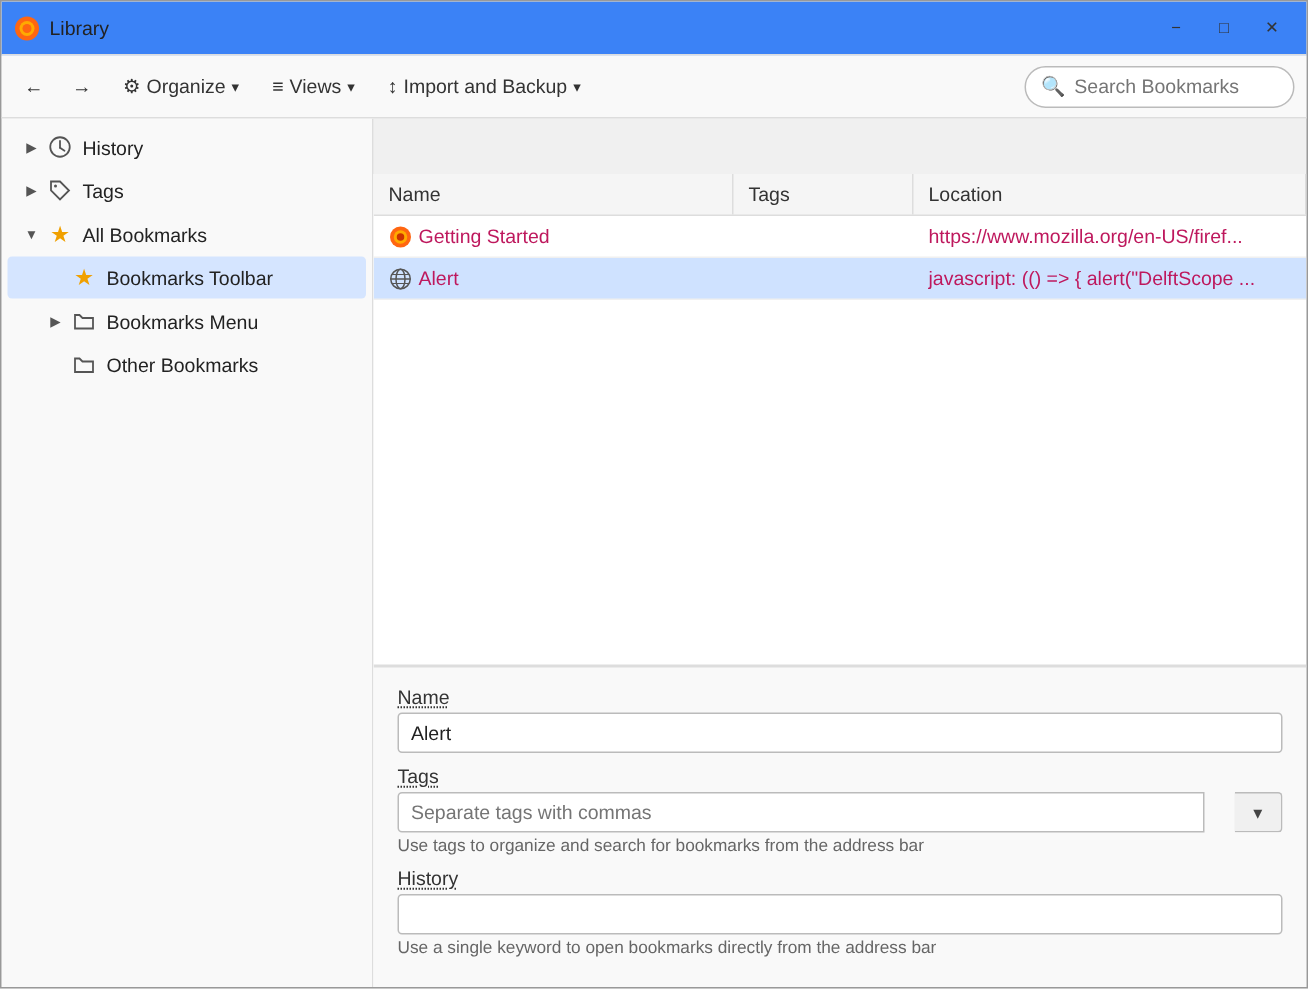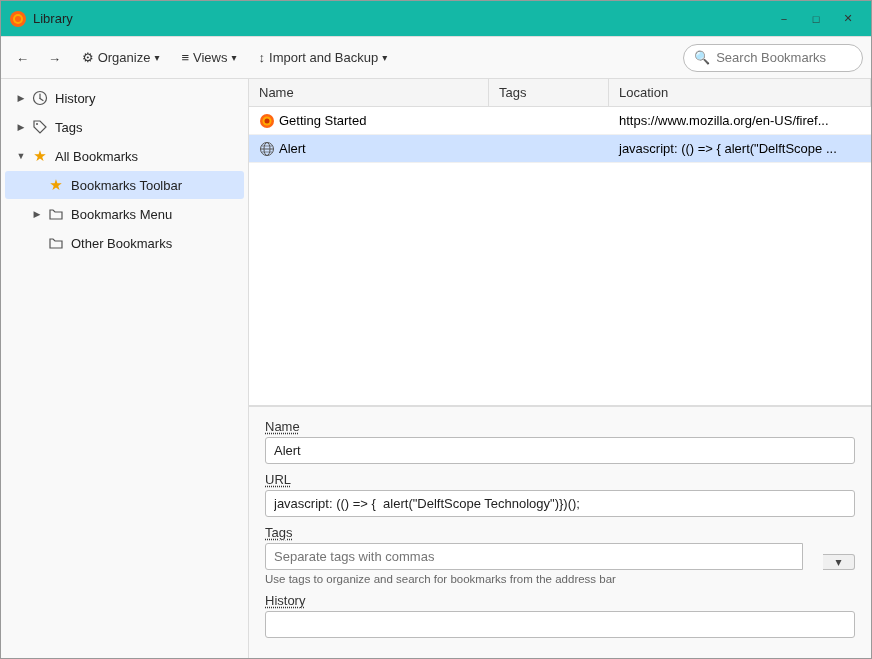--- a/index.html
+++ b/index.html
@@ -10,21 +10,21 @@
       width: 872px;
       height: 659px;
       overflow: hidden;
       display: flex;
       flex-direction: column;
       border: 1px solid #999;
     }
 
     
     .title-bar {
-      background: #14b8a6;
+      background: #3b82f6;
       display: flex;
       align-items: center;
       padding: 4px 8px;
       height: 36px;
       border-bottom: 1px solid #ddd;
       user-select: none;
     }
     .title-bar-icon {
       width: 18px;
       height: 18px;
@@ -154,20 +154,21 @@
     }
     .indent-1 { padding-left: 24px; }
 
     
     .content-panel {
       flex: 1;
       display: flex;
       flex-direction: column;
       overflow: hidden;
       background: white;
+      margin-top: 37px;
     }
 
     
     .table-area {
       flex: 1;
       overflow-y: auto;
       border-bottom: 1px solid #ddd;
     }
     .table-header {
       display: flex;
@@ -195,21 +196,21 @@
       display: flex;
       align-items: center;
       height: 28px;
       border-bottom: 1px solid #f0f0f0;
       cursor: pointer;
     }
     .table-row.selected { background: #cfe2ff; }
     .table-cell {
       padding: 4px 10px;
       font-size: 13px;
-      color: #000000;
+      color: #be185d;
       overflow: hidden;
       text-overflow: ellipsis;
       white-space: nowrap;
     }
 
     
     .details-panel {
       padding: 12px 16px;
       background: #f9f9f9;
       border-top: 1px solid #ddd;
@@ -236,21 +237,20 @@
       color: #222;
     }
     .field-hint {
       font-size: 11.5px;
       color: #666;
       margin-top: 3px;
     }
     .tags-row {
       display: flex;
       gap: 20px;
-      align-items: flex-end;
     }
     .tags-input {
       flex: 1;
       padding: 5px 8px;
       border: 1px solid #bbb;
       border-radius: 3px 0 0 3px;
       font-size: 13px;
       background: white;
       outline: none;
       color: #222;
@@ -422,36 +422,33 @@
       </div>
     </div>
 
     <div class="details-panel">
 
       <div class="field-group">
         <div class="field-label">Name</div>
         <input class="field-input" type="text" value="Alert" style="">
       </div>
 
-      <div class="field-group">
-        <div class="field-label">URL</div>
-        <input class="field-input" type="text" value="javascript: (() =&gt; {  alert(&quot;DelftScope Technology&quot;)})();" style="">
-      </div>
 
       <div class="field-group">
         <div class="field-label">Tags</div>
         <div class="tags-row">
           <input class="tags-input" type="text" placeholder="Separate tags with commas" style="">
           <button class="tags-dropdown-btn">
             <span>▾</span>
           </button>
         </div>
         <div class="field-hint">Use tags to organize and search for bookmarks from the address bar</div>
       </div>
 
       <div class="field-group">
         <div class="field-label">History</div>
         <input class="field-input" type="text" style="">
+        <div class="field-hint">Use a single keyword to open bookmarks directly from the address bar</div>
       </div>
 
     </div>
   </div>
 </div>
 
 </body></html>

